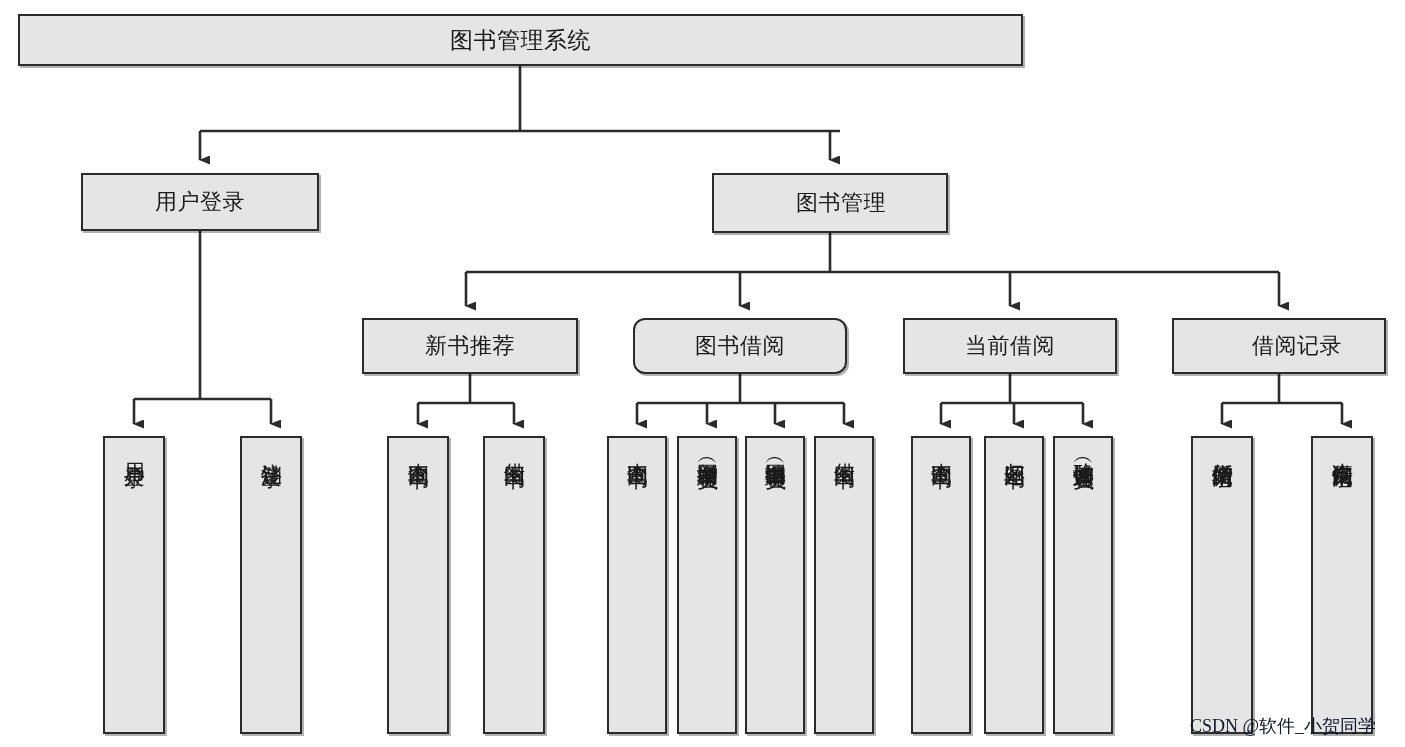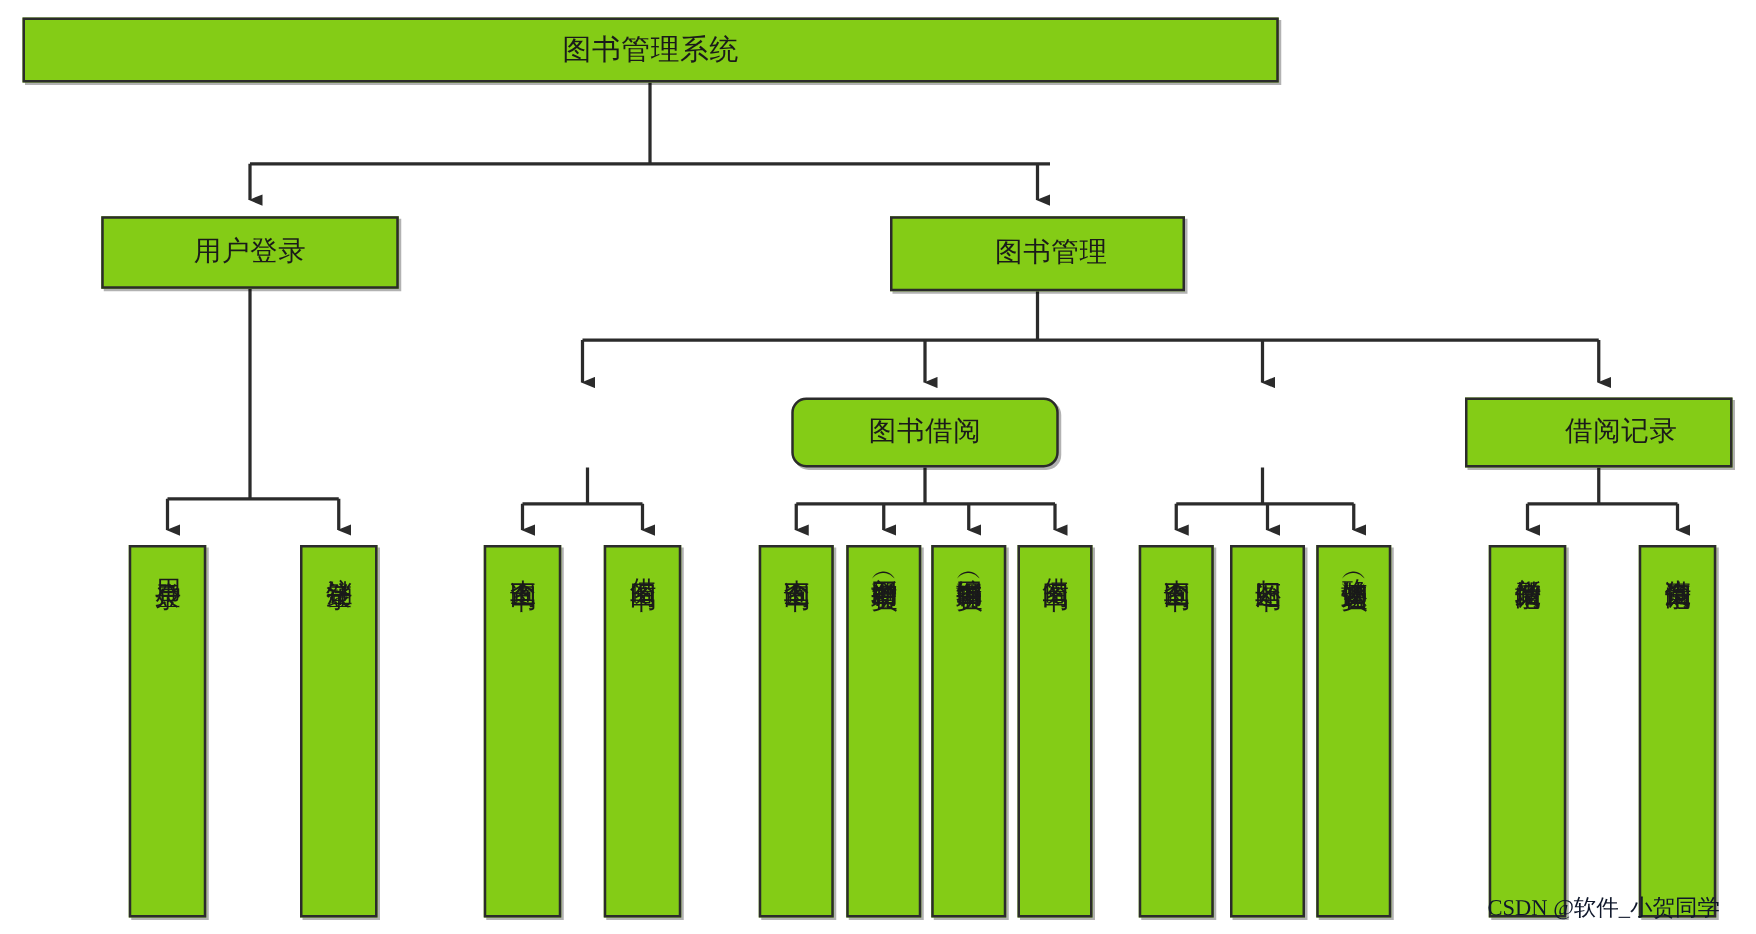--- a/index.html
+++ b/index.html
@@ -26,21 +26,21 @@
     position: absolute;
     left: 0;
     top: 0;
     width: 1405px;
     height: 747px;
     pointer-events: none;
   }
   .node {
     position: absolute;
     box-sizing: border-box;
-    background: #84cc16;
+    background: #e5e5e5;
     border: 2px solid #2b2b2b;
     box-shadow: 2px 2px 0 rgba(0,0,0,0.30);
     display: flex;
     align-items: center;
     justify-content: center;
     text-align: center;
   }
   .node-label {
     display: block;
     line-height: 1.06;
@@ -140,23 +140,29 @@
     <span class="node-label">图书管理系统</span>
   </div>
 
   <div class="node h" style="left:81px; top:173px; width:238px; height:58px;">
     <span class="node-label">用户登录</span>
   </div>
   <div class="node h" style="left:712px; top:173px; width:236px; height:60px;padding-left:22px;">
     <span class="node-label">图书管理</span>
   </div>
 
+  <div class="node h" style="left:362px; top:318px; width:216px; height:56px;">
+    <span class="node-label">新书推荐</span>
+  </div>
   <div class="node h" style="left:633px; top:318px; width:214px; height:56px;border-radius:12px;">
     <span class="node-label">图书借阅</span>
   </div>
+  <div class="node h" style="left:903px; top:318px; width:214px; height:56px;">
+    <span class="node-label">当前借阅</span>
+  </div>
   <div class="node h" style="left:1172px; top:318px; width:214px; height:56px;padding-left:36px;">
     <span class="node-label">借阅记录</span>
   </div>
 
   <div class="node v" style="left:103px; top:436px; width:62px; height:298px;">
     <span class="node-label">用户登录</span>
   </div>
   <div class="node v" style="left:240px; top:436px; width:62px; height:298px;">
     <span class="node-label">注销登录</span>
   </div>

